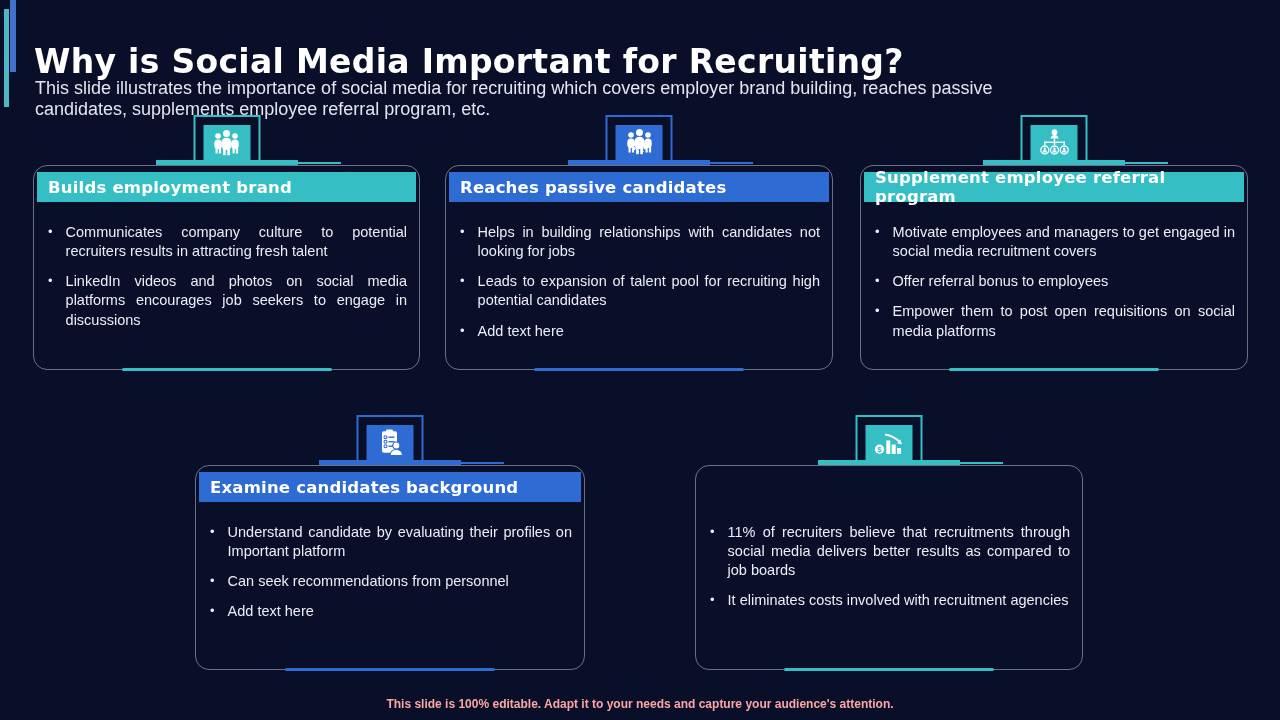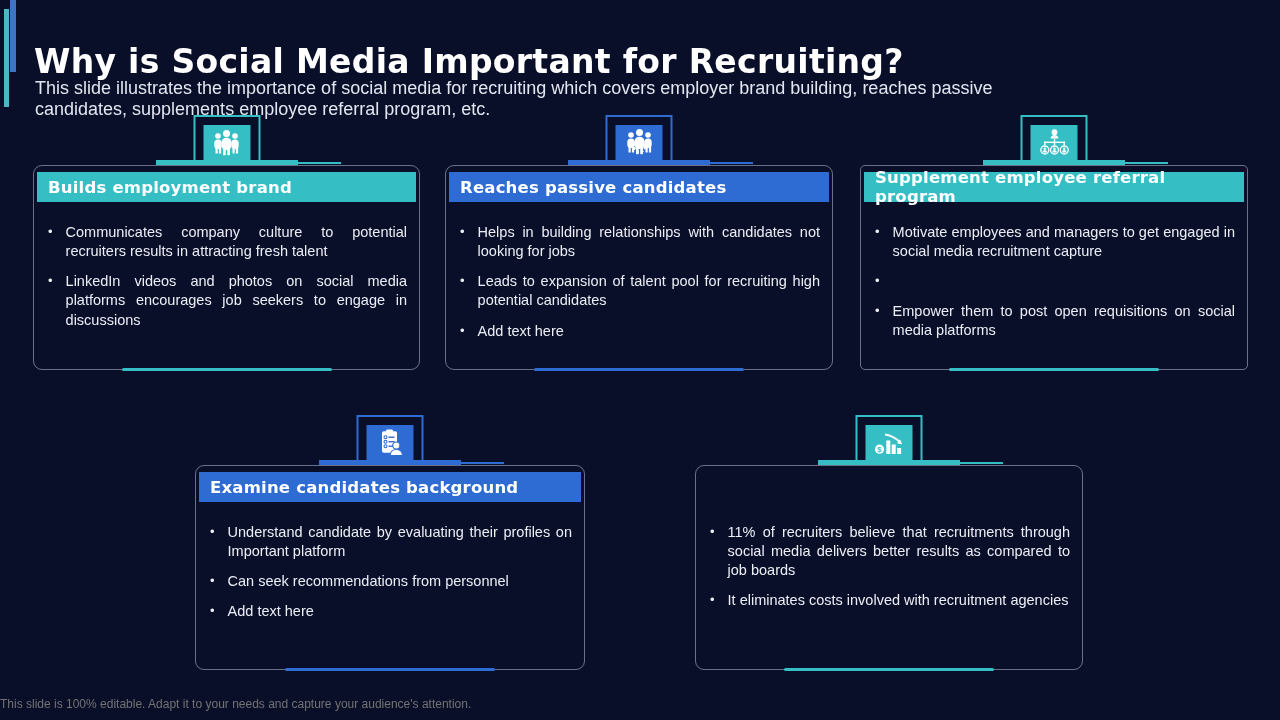--- a/index.html
+++ b/index.html
@@ -13,25 +13,25 @@
 
   .title{
     position:absolute;left:34px;top:20px;width:900px;
     font-family:"DejaVu Sans", sans-serif;font-weight:bold;font-size:33px;
     letter-spacing:.3px;color:#ffffff;white-space:nowrap;
   }
   .subtitle{position:absolute;left:35px;top:78px;width:1000px;font-size:18px;color:#e2e6f0;}
 
   .card{
     position:absolute;height:205px;border:1px solid rgba(185,193,212,.55);
-    border-radius:9px;box-sizing:border-box;
+    border-radius:14px;box-sizing:border-box;
   }
   .pos-0{left:33px;top:165px;width:387px;}
   .pos-1{left:445px;top:165px;width:388px;}
-  .pos-2{left:860px;top:165px;width:388px;border-radius:5px;}
+  .pos-2{left:860px;top:165px;width:388px;border-radius:13px;}
   .pos-3{left:195px;top:465px;width:390px;}
   .pos-4{left:695px;top:465px;width:388px;}
 
   .header{
     position:absolute;left:3px;right:3px;top:6px;height:30px;
     display:flex;align-items:center;padding-left:11px;box-sizing:border-box;
     font-family:"DejaVu Sans", sans-serif;font-weight:bold;font-size:16.5px;
     letter-spacing:.2px;color:#ffffff;
   }
   .theme-teal .header{background:var(--teal);}
@@ -61,22 +61,22 @@
   .theme-teal .screen{background:var(--teal);}
   .theme-blue .screen{background:var(--blue);}
   .base{position:absolute;left:0;right:0;top:45px;height:5px;}
   .theme-teal .base{background:var(--teal);}
   .theme-blue .base{background:var(--blue);}
   .base-ext{position:absolute;left:calc(50% + 70px);top:46.5px;width:44px;height:2px;}
   .theme-teal .base-ext{background:var(--teal);}
   .theme-blue .base-ext{background:var(--blue);}
 
   .footer{
-    position:absolute;left:0;top:697px;width:100%;text-align:left;
-    font-size:12px;color:#737373;
+    position:absolute;left:0;top:697px;width:100%;text-align:center;
+    font-size:12px;color:#fca5a5;font-weight:bold;
   }
 </style>
 </head>
 <body style="background: rgb(10, 15, 41);">
 
 <div class="edge-bar-teal"></div>
 <div class="edge-bar-blue"></div>
 
 <h1 class="title">Why is Social Media Important for Recruiting?</h1>
 <div class="subtitle">This slide illustrates the importance of social media for recruiting which covers employer brand building, reaches passive candidates, supplements employee referral program, etc.</div>
@@ -200,24 +200,25 @@
       </div>
       <div class="base"></div>
       <div class="base-ext"></div>
     </div>
     <div class="header">
       <span>Supplement employee referral program</span>
     </div>
     <ul class="bullets">
         <li>
           <span class="dot">•</span>
-          <span class="txt">Motivate employees and managers to get engaged in social media recruitment capture</span>
-        </li>
-        <li>
-          <span class="dot">•</span>
+          <span class="txt">Motivate employees and managers to get engaged in social media recruitment covers</span>
+        </li>
+        <li>
+          <span class="dot">•</span>
+          <span class="txt">Offer referral bonus to employees</span>
         </li>
         <li>
           <span class="dot">•</span>
           <span class="txt">Empower them to post open requisitions on social media platforms</span>
         </li>
       </ul>
     <div class="accent"></div>
   </div>
     <div class="card theme-blue pos-3">
     <div class="icon-asm">

